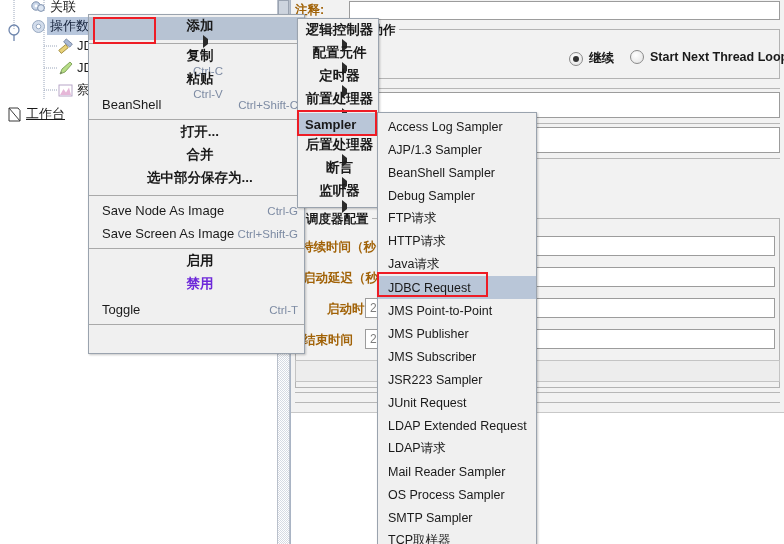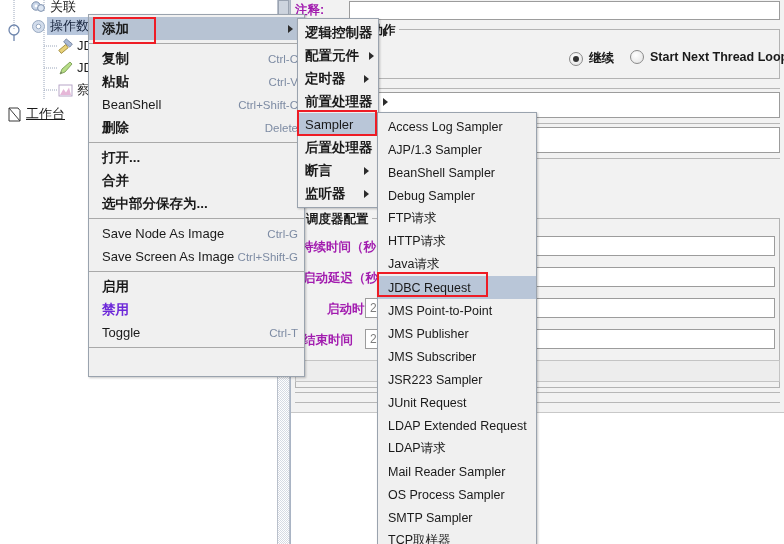--- a/index.html
+++ b/index.html
@@ -66,21 +66,21 @@
     position: absolute;
     left: 291px; top: 0;
     width: 493px; height: 544px;
     background: #f2f2f2;
     overflow: hidden;
   }
   .f-label {
     position: absolute;
     font-size: 12.5px;
     font-weight: bold;
-    color: #a21caf;
+    color: #a16207;
     white-space: nowrap;
     line-height: 16px;
   }
   .f-input {
     position: absolute;
     background: #ffffff;
     border: 1px solid #9c9c9c;
     box-sizing: border-box;
   }
   .f-input span {
@@ -198,21 +198,21 @@
     position: relative;
     height: 23px;
     display: flex;
     align-items: center;
     padding: 0 6px 0 13px;
     font-size: 13px;
     color: #1a1a1a;
     white-space: nowrap;
     box-sizing: border-box;
   }
-  .mi.cjk { font-weight: bold; font-size: 13.5px; }
+  .mi.cjk { font-weight: bold; font-size: 13.5px; flex-direction: column; }
   .mi .lbl { flex: 1 1 auto; }
   .mi .acc {
     margin-left: 16px;
     color: #7d8ba3;
     font-size: 11.5px;
     font-weight: normal;
   }
   .mi.disabled { color: #6d28d9; }
   .mi.hl { background: #b7c3d3; }
   .mi.hl2 { background: #b9c6d8; }
@@ -426,24 +426,20 @@
       <span class="acc">Ctrl-C</span>
     </div>
     <div class="mi cjk">
       <span class="lbl">粘贴</span>
       <span class="acc">Ctrl-V</span>
     </div>
     <div class="mi">
       <span class="lbl">BeanShell</span>
       <span class="acc">Ctrl+Shift-C</span>
     </div>
-    <div class="mi cjk">
-      <span class="lbl">删除</span>
-      <span class="acc">Delete</span>
-    </div>
     <div class="msep"></div>
     <div class="mi cjk">
       <span class="lbl">打开...</span>
     </div>
     <div class="mi cjk">
       <span class="lbl">合并</span>
     </div>
     <div class="mi cjk">
       <span class="lbl">选中部分保存为...</span>
     </div>
@@ -483,21 +479,21 @@
       <span class="arrow"></span>
     </div>
     <div class="mi cjk">
       <span class="lbl">定时器</span>
       <span class="arrow"></span>
     </div>
     <div class="mi cjk">
       <span class="lbl">前置处理器</span>
       <span class="arrow"></span>
     </div>
-    <div class="mi hl2" style="font-weight:normal;gap:16px;">
+    <div class="mi hl2" style="font-weight:bold;gap:16px;">
       <span class="lbl">Sampler</span>
       <span class="arrow"></span>
     </div>
     <div class="mi cjk">
       <span class="lbl">后置处理器</span>
       <span class="arrow"></span>
     </div>
     <div class="mi cjk">
       <span class="lbl">断言</span>
       <span class="arrow"></span>

